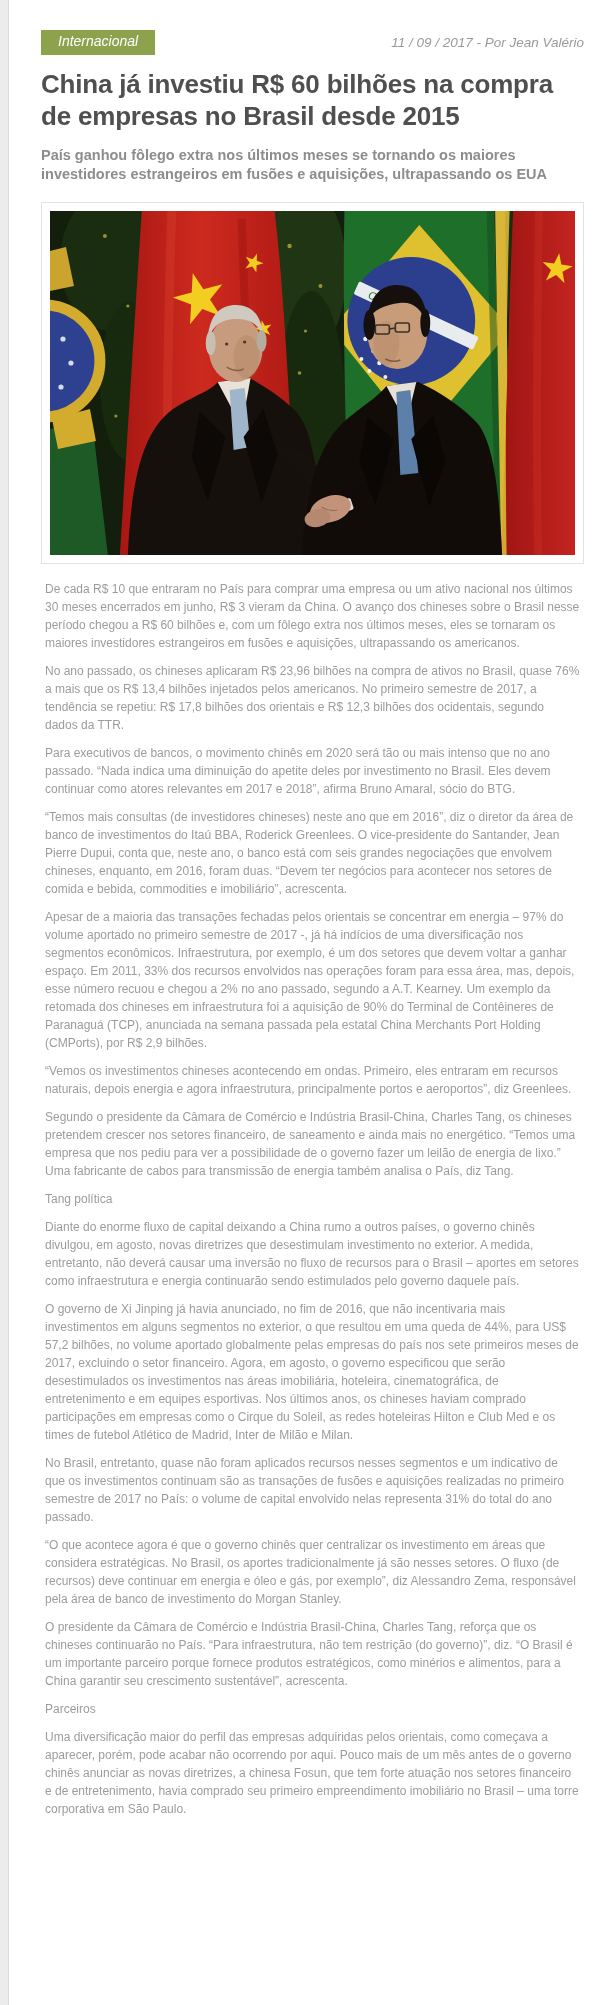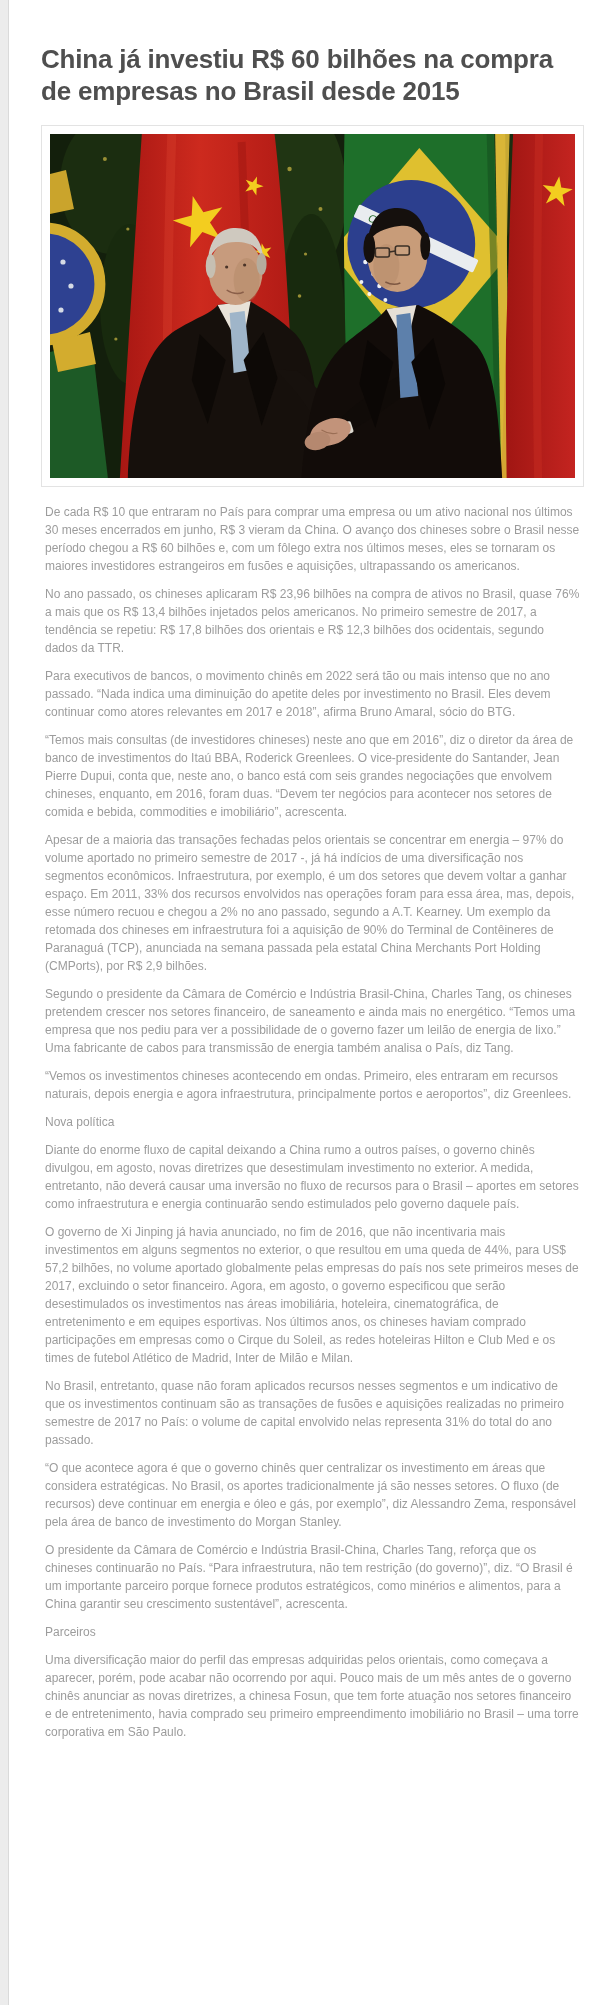--- a/index.html
+++ b/index.html
@@ -48,23 +48,28 @@
     color:var(--body-text-color);max-width:545px;
   }
 </style>
 </head>
 <body>
 
 <div class="gutter"></div>
 
 <div class="content">
 
+  <div class="topbar">
+    <button class="badge">Internacional</button>
+    <span class="byline">11 / 09 / 2017 - Por Jean Valério</span>
+  </div>
 
   <h1>China já investiu R$ 60 bilhões na compra de empresas no Brasil desde 2015</h1>
 
+  <p class="subtitle">País ganhou fôlego extra nos últimos meses se tornando os maiores investidores estrangeiros em fusões e aquisições, ultrapassando os EUA</p>
 
   <figure class="photo-frame" style="margin-left:0;margin-right:0">
     <svg viewBox="0 0 526 344" preserveAspectRatio="none" role="img">
       <defs>
         <polygon id="star" points="0,-1 0.225,-0.309 0.951,-0.309 0.363,0.118 0.588,0.809 0,0.382 -0.588,0.809 -0.363,0.118 -0.951,-0.309 -0.225,-0.309"></polygon>
         <linearGradient id="redGradL" x1="0" y1="0" x2="1" y2="0">
           <stop offset="0" stop-color="#a81713"></stop>
             <stop offset="0.45" stop-color="#cd2a1e"></stop>
             <stop offset="1" stop-color="#b01a15"></stop>
         </linearGradient>
@@ -197,26 +202,26 @@
         <ellipse cx="281" cy="298" rx="21" ry="13" fill="#c2937a" transform="rotate(-18 281 298)"></ellipse>
         <ellipse cx="268" cy="307" rx="13" ry="9" fill="#b5886f" transform="rotate(-12 268 307)"></ellipse>
         <path d="M272,296 q8,5 16,3" stroke="#9a6e55" stroke-width="1.2" fill="none"></path>
       </g>
     </svg>
   </figure>
 
   <article>
     <p>De cada R$ 10 que entraram no País para comprar uma empresa ou um ativo nacional nos últimos 30 meses encerrados em junho, R$ 3 vieram da China. O avanço dos chineses sobre o Brasil nesse período chegou a R$ 60 bilhões e, com um fôlego extra nos últimos meses, eles se tornaram os maiores investidores estrangeiros em fusões e aquisições, ultrapassando os americanos.</p>
     <p>No ano passado, os chineses aplicaram R$ 23,96 bilhões na compra de ativos no Brasil, quase 76% a mais que os R$ 13,4 bilhões injetados pelos americanos. No primeiro semestre de 2017, a tendência se repetiu: R$ 17,8 bilhões dos orientais e R$ 12,3 bilhões dos ocidentais, segundo dados da TTR.</p>
-    <p>Para executivos de bancos, o movimento chinês em 2022 será tão ou mais intenso que no ano passado. “Nada indica uma diminuição do apetite deles por investimento no Brasil. Eles devem continuar como atores relevantes em 2017 e 2018”, afirma Bruno Amaral, sócio do BTG.</p>
+    <p>Para executivos de bancos, o movimento chinês em 2020 será tão ou mais intenso que no ano passado. “Nada indica uma diminuição do apetite deles por investimento no Brasil. Eles devem continuar como atores relevantes em 2017 e 2018”, afirma Bruno Amaral, sócio do BTG.</p>
     <p>“Temos mais consultas (de investidores chineses) neste ano que em 2016”, diz o diretor da área de banco de investimentos do Itaú BBA, Roderick Greenlees. O vice-presidente do Santander, Jean Pierre Dupui, conta que, neste ano, o banco está com seis grandes negociações que envolvem chineses, enquanto, em 2016, foram duas. “Devem ter negócios para acontecer nos setores de comida e bebida, commodities e imobiliário”, acrescenta.</p>
     <p>Apesar de a maioria das transações fechadas pelos orientais se concentrar em energia – 97% do volume aportado no primeiro semestre de 2017 -, já há indícios de uma diversificação nos segmentos econômicos. Infraestrutura, por exemplo, é um dos setores que devem voltar a ganhar espaço. Em 2011, 33% dos recursos envolvidos nas operações foram para essa área, mas, depois, esse número recuou e chegou a 2% no ano passado, segundo a A.T. Kearney. Um exemplo da retomada dos chineses em infraestrutura foi a aquisição de 90% do Terminal de Contêineres de Paranaguá (TCP), anunciada na semana passada pela estatal China Merchants Port Holding (CMPorts), por R$ 2,9 bilhões.</p>
+    <p>“Vemos os investimentos chineses acontecendo em ondas. Primeiro, eles entraram em recursos naturais, depois energia e agora infraestrutura, principalmente portos e aeroportos”, diz Greenlees.</p>
     <p>Segundo o presidente da Câmara de Comércio e Indústria Brasil-China, Charles Tang, os chineses pretendem crescer nos setores financeiro, de saneamento e ainda mais no energético. “Temos uma empresa que nos pediu para ver a possibilidade de o governo fazer um leilão de energia de lixo.” Uma fabricante de cabos para transmissão de energia também analisa o País, diz Tang.</p>
-    <p>“Vemos os investimentos chineses acontecendo em ondas. Primeiro, eles entraram em recursos naturais, depois energia e agora infraestrutura, principalmente portos e aeroportos”, diz Greenlees.</p>
-    <p>Nova política</p>
+    <p>Tang política</p>
     <p>Diante do enorme fluxo de capital deixando a China rumo a outros países, o governo chinês divulgou, em agosto, novas diretrizes que desestimulam investimento no exterior. A medida, entretanto, não deverá causar uma inversão no fluxo de recursos para o Brasil – aportes em setores como infraestrutura e energia continuarão sendo estimulados pelo governo daquele país.</p>
     <p>O governo de Xi Jinping já havia anunciado, no fim de 2016, que não incentivaria mais investimentos em alguns segmentos no exterior, o que resultou em uma queda de 44%, para US$ 57,2 bilhões, no volume aportado globalmente pelas empresas do país nos sete primeiros meses de 2017, excluindo o setor financeiro. Agora, em agosto, o governo especificou que serão desestimulados os investimentos nas áreas imobiliária, hoteleira, cinematográfica, de entretenimento e em equipes esportivas. Nos últimos anos, os chineses haviam comprado participações em empresas como o Cirque du Soleil, as redes hoteleiras Hilton e Club Med e os times de futebol Atlético de Madrid, Inter de Milão e Milan.</p>
     <p>No Brasil, entretanto, quase não foram aplicados recursos nesses segmentos e um indicativo de que os investimentos continuam são as transações de fusões e aquisições realizadas no primeiro semestre de 2017 no País: o volume de capital envolvido nelas representa 31% do total do ano passado.</p>
     <p>“O que acontece agora é que o governo chinês quer centralizar os investimento em áreas que considera estratégicas. No Brasil, os aportes tradicionalmente já são nesses setores. O fluxo (de recursos) deve continuar em energia e óleo e gás, por exemplo”, diz Alessandro Zema, responsável pela área de banco de investimento do Morgan Stanley.</p>
     <p>O presidente da Câmara de Comércio e Indústria Brasil-China, Charles Tang, reforça que os chineses continuarão no País. “Para infraestrutura, não tem restrição (do governo)”, diz. “O Brasil é um importante parceiro porque fornece produtos estratégicos, como minérios e alimentos, para a China garantir seu crescimento sustentável”, acrescenta.</p>
     <p>Parceiros</p>
     <p>Uma diversificação maior do perfil das empresas adquiridas pelos orientais, como começava a aparecer, porém, pode acabar não ocorrendo por aqui. Pouco mais de um mês antes de o governo chinês anunciar as novas diretrizes, a chinesa Fosun, que tem forte atuação nos setores financeiro e de entretenimento, havia comprado seu primeiro empreendimento imobiliário no Brasil – uma torre corporativa em São Paulo.</p>
   </article>
 
 </div>

